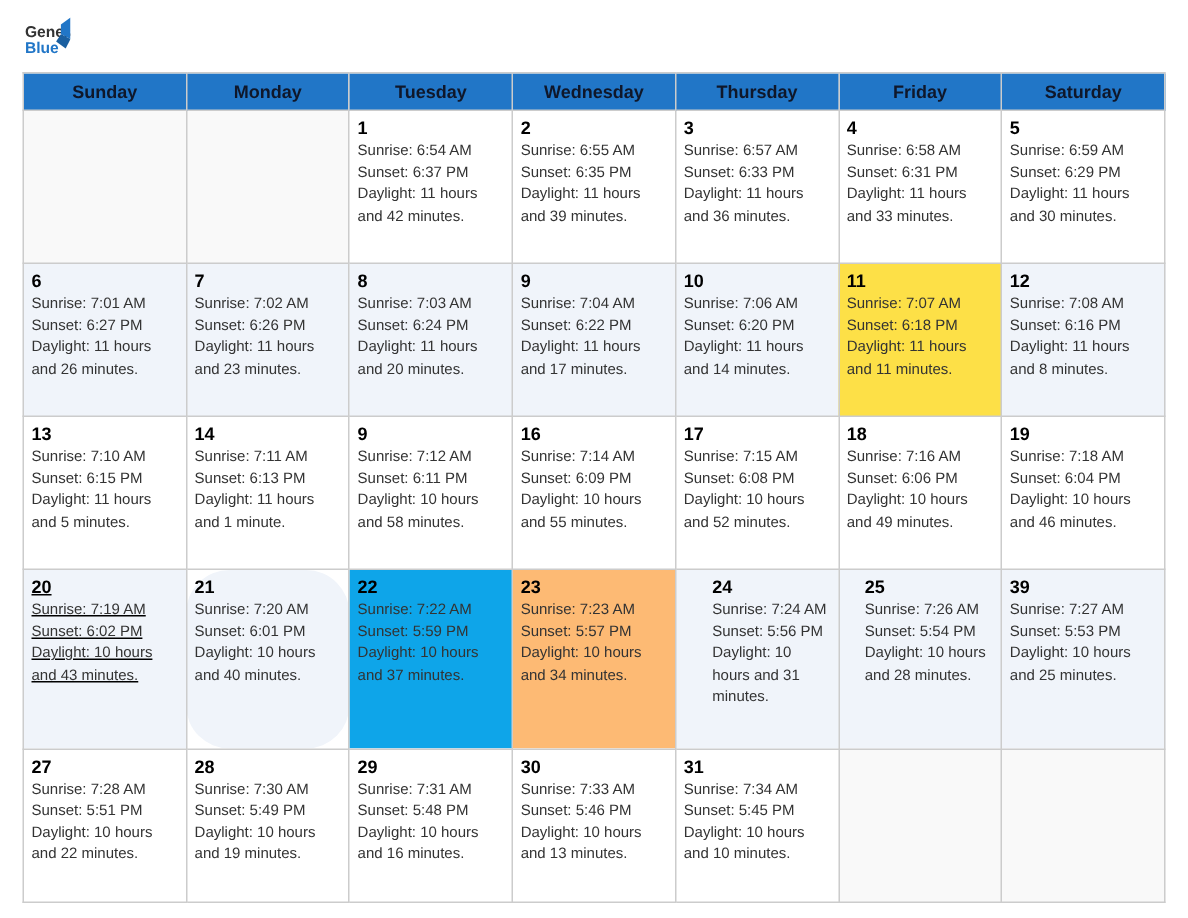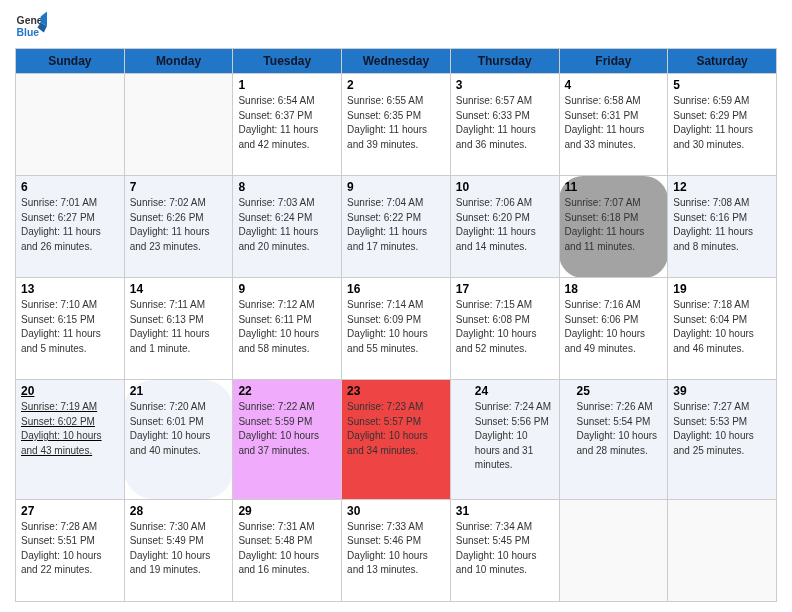--- a/index.html
+++ b/index.html
@@ -157,21 +157,21 @@
             <div class="day-info">Sunrise: 7:03 AM<br>Sunset: 6:24 PM<br>Daylight: 11 hours and 20 minutes.</div>
           </td>
           <td style="background-color: rgb(240, 244, 250);">
             <span class="day-num">9</span>
             <div class="day-info">Sunrise: 7:04 AM<br>Sunset: 6:22 PM<br>Daylight: 11 hours and 17 minutes.</div>
           </td>
           <td style="background-color: rgb(240, 244, 250);">
             <span class="day-num">10</span>
             <div class="day-info">Sunrise: 7:06 AM<br>Sunset: 6:20 PM<br>Daylight: 11 hours and 14 minutes.</div>
           </td>
-          <td style="background-color: #a3a3a3; border-radius: 24px;">
+          <td style="background-color: #fde047;">
             <span class="day-num">11</span>
             <div class="day-info">Sunrise: 7:07 AM<br>Sunset: 6:18 PM<br>Daylight: 11 hours and 11 minutes.</div>
           </td>
           <td style="background-color: rgb(240, 244, 250);">
             <span class="day-num">12</span>
             <div class="day-info">Sunrise: 7:08 AM<br>Sunset: 6:16 PM<br>Daylight: 11 hours and 8 minutes.</div>
           </td>
         </tr>
         <tr>
           <td>
@@ -205,25 +205,25 @@
         </tr>
         <tr>
           <td style="background-color: rgb(240, 244, 250); text-decoration: underline;">
             <span class="day-num">20</span>
             <div class="day-info">Sunrise: 7:19 AM<br>Sunset: 6:02 PM<br>Daylight: 10 hours and 43 minutes.</div>
           </td>
           <td style="background-color: rgb(240, 244, 250); border-radius: 29px;">
             <span class="day-num">21</span>
             <div class="day-info">Sunrise: 7:20 AM<br>Sunset: 6:01 PM<br>Daylight: 10 hours and 40 minutes.</div>
           </td>
-          <td style="background-color: #f0abfc;">
+          <td style="background-color: #0ea5e9;">
             <span class="day-num">22</span>
             <div class="day-info">Sunrise: 7:22 AM<br>Sunset: 5:59 PM<br>Daylight: 10 hours and 37 minutes.</div>
           </td>
-          <td style="background-color: #ef4444;">
+          <td style="background-color: #fdba74;">
             <span class="day-num">23</span>
             <div class="day-info">Sunrise: 7:23 AM<br>Sunset: 5:57 PM<br>Daylight: 10 hours and 34 minutes.</div>
           </td>
           <td style="background-color: rgb(240, 244, 250); padding-left: 24px;">
             <span class="day-num">24</span>
             <div class="day-info">Sunrise: 7:24 AM<br>Sunset: 5:56 PM<br>Daylight: 10 hours and 31 minutes.</div>
           </td>
           <td style="background-color: rgb(240, 244, 250); padding-left: 17px;">
             <span class="day-num">25</span>
             <div class="day-info">Sunrise: 7:26 AM<br>Sunset: 5:54 PM<br>Daylight: 10 hours and 28 minutes.</div>

